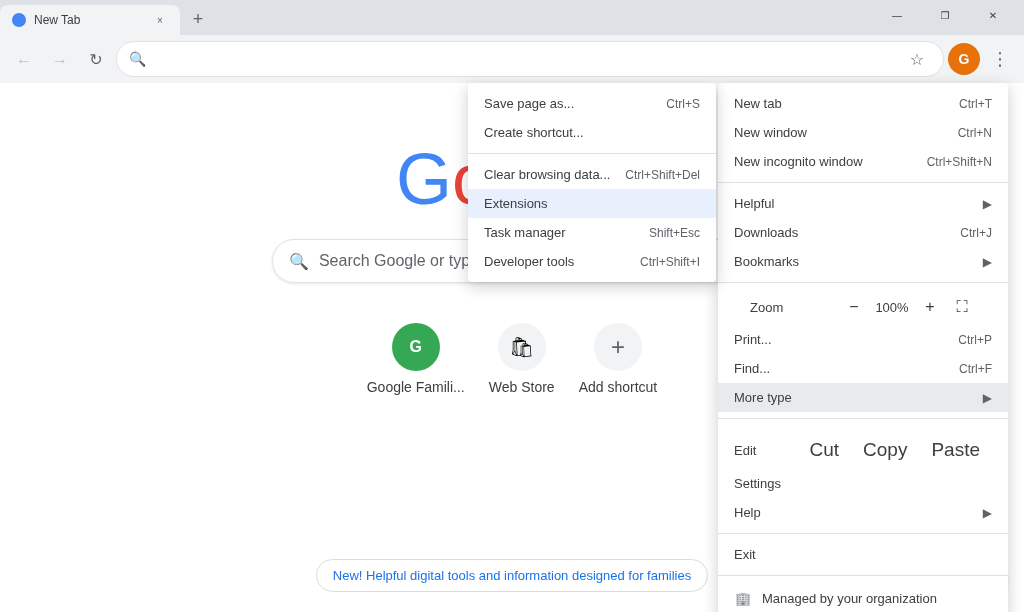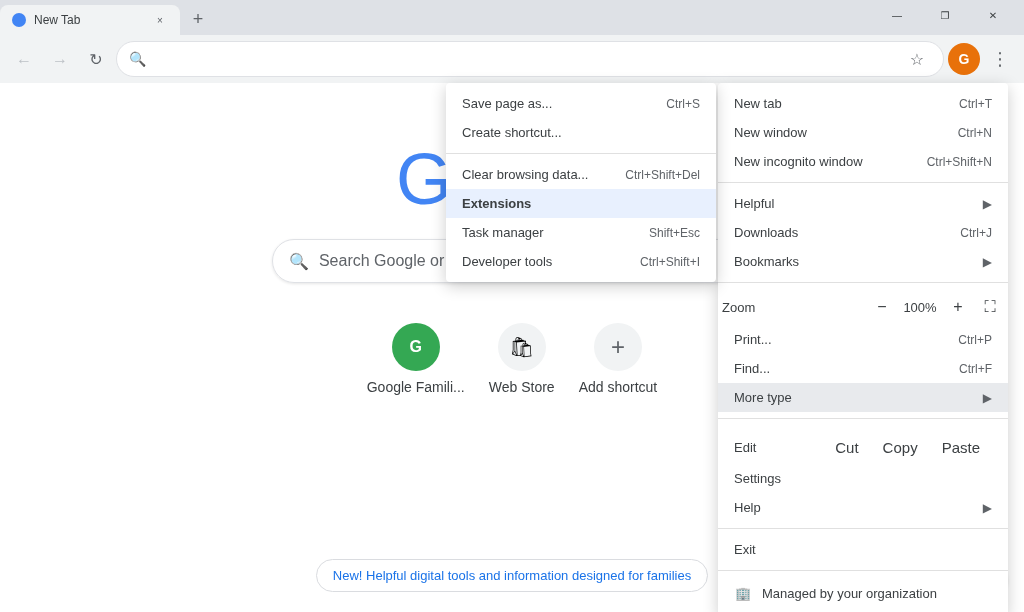--- a/index.html
+++ b/index.html
@@ -254,21 +254,21 @@
       position: relative;
     }
     .menu-item.active { background: #e8f0fe; }
     .menu-item-label { flex: 1; }
     .menu-item-shortcut { color: #5f6368; font-size: 12px; }
     .menu-item-arrow { color: #5f6368; font-size: 12px; margin-left: 8px; }
     .menu-divider { height: 1px; background: #e0e0e0; margin: 6px 0; }
     .zoom-row {
       display: flex;
       align-items: center;
-      padding: 4px 4px;
+      padding: 4px 32px;
       gap: 4px;
     }
     .zoom-label { flex: 1; font-size: 13px; color: #3c4043; }
     .zoom-btn {
       width: 28px; height: 28px;
       display: flex; align-items: center; justify-content: center;
       border-radius: 50%;
       cursor: pointer;
       font-size: 16px;
       color: #3c4043;
@@ -282,39 +282,39 @@
     }
     .edit-row {
       display: flex;
       align-items: center;
       padding: 4px 16px;
       margin-top: 12px;
     }
     .edit-label { flex: 1; font-size: 13px; color: #3c4043; }
     .edit-btn {
       padding: 4px 12px;
-      font-size: 15px;
+      font-size: 19px;
       color: #3c4043;
       cursor: pointer;
       border-radius: 4px;
     }
 
     
     .submenu {
       position: absolute;
       top: 83px;
       right: 308px;
       background: white;
       border-radius: 4px;
       box-shadow: 0 4px 16px rgba(0,0,0,0.2);
-      width: 270px;
+      width: 248px;
       padding: 6px 0;
       z-index: 101;
     }
-    .submenu .menu-item.highlighted { background: #e8f0fe; font-weight: bold; }
+    .submenu .menu-item.highlighted { background: #e8f0fe; }
 
     
     .managed-item {
       display: flex;
       align-items: center;
       padding: 7px 16px;
       font-size: 13px;
       color: #3c4043;
       gap: 10px;
       cursor: pointer;

